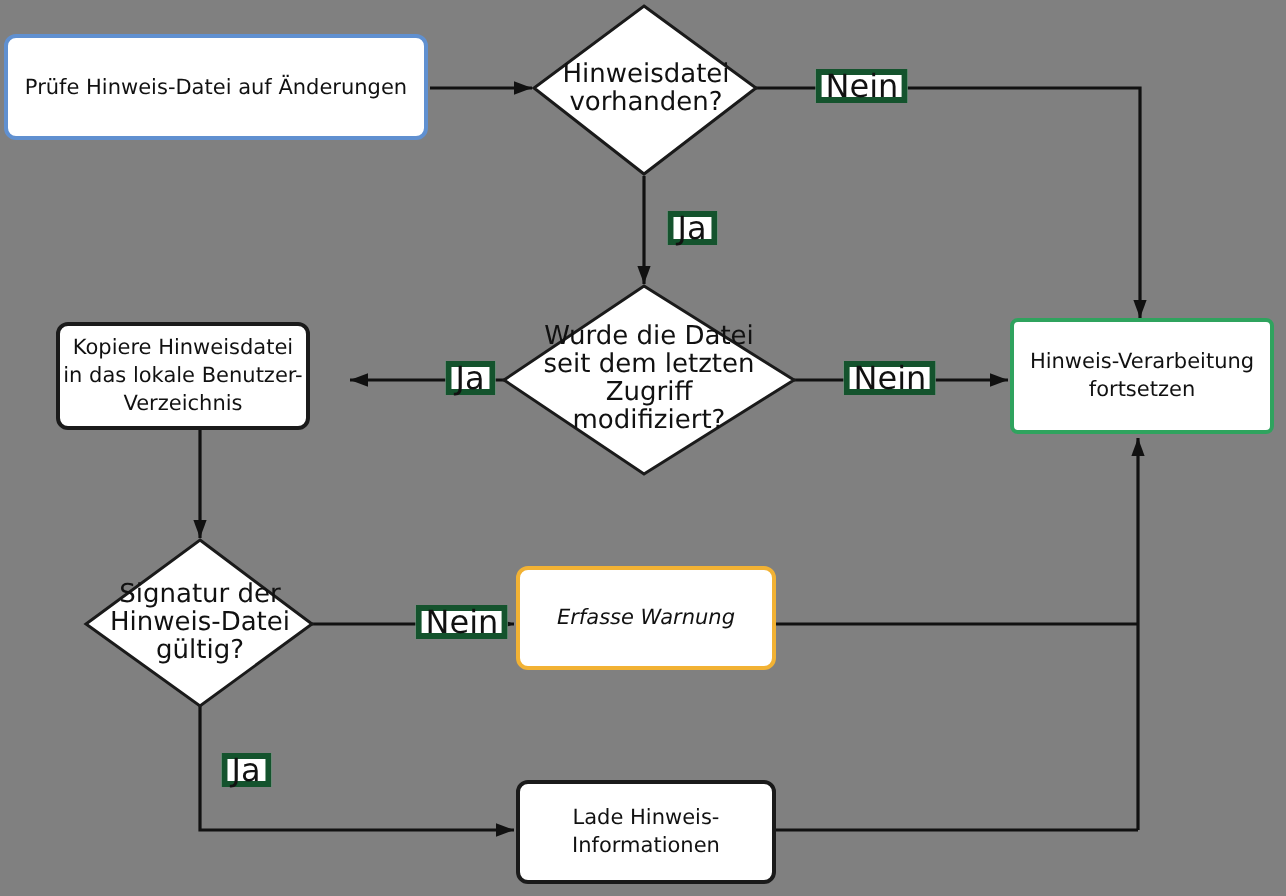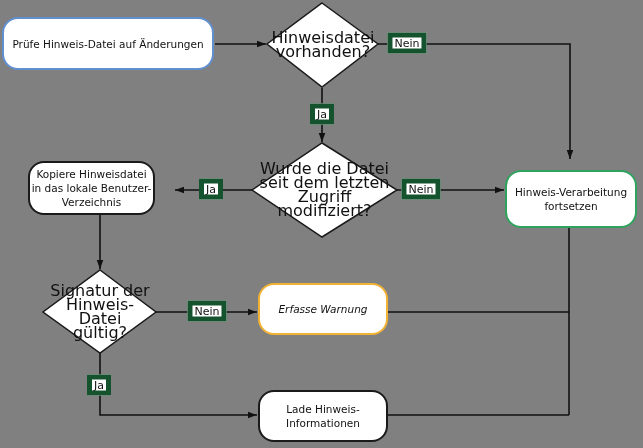--- a/index.html
+++ b/index.html
@@ -4,34 +4,34 @@
 <style>
   html,body{margin:0;padding:0;}
   body{font-family:"DejaVu Sans","Liberation Sans",sans-serif;background:#666;}
   .canvas{
     position:relative;width:643px;height:448px;background:#808080;
     overflow:hidden;
   }
   .canvas svg{position:absolute;left:0;top:0;}
   .node{
     position:absolute;box-sizing:border-box;background:#ffffff;
-    border:2px solid #1a1a1a;border-radius:16px;
+    border:2px solid #1a1a1a;border-radius:6px;
     display:flex;align-items:center;justify-content:center;
     text-align:center;font-size:10.5px;line-height:14px;color:#111;
     white-space:pre-line;
   }
   .decision-label{
     position:absolute;display:flex;align-items:center;justify-content:center;
-    text-align:center;font-size:16px;line-height:14px;color:#111;
+    text-align:center;font-size:13px;line-height:14px;color:#111;
     white-space:pre-line;pointer-events:none;
   }
   .edge-chip{
     position:absolute;transform:translate(-50%,-50%);
-    background:#ffffff;border:5px solid #14532d;color:#111;
-    font-size:11px;line-height:11px;padding:0 2px;white-space:nowrap;
+    background:#ffffff;border:3px solid #14532d;color:#111;
+    font-size:16px;line-height:11px;padding:0 2px;white-space:nowrap;margin-left:24px;
   }
 </style>
 </head>
 <body>
 
 <div class="canvas" style="background: rgb(128, 128, 128);">
 
   <svg width="643" height="448" viewBox="0 0 643 448">
     <defs>
       <marker id="arr" viewBox="0 0 10 10" refX="9.5" refY="5" markerWidth="6" markerHeight="6" orient="auto">
@@ -57,21 +57,21 @@
       <polygon points="100,270 156,312 100,353 43,312"></polygon>
     </g>
   </svg>
 
   <div class="node" style="left: 2px; top: 17px; width: 212px; height: 53px; border-color: rgb(96, 144, 208);">Prüfe Hinweis-Datei auf Änderungen</div>
 
   <div class="node" style="left: 28px; top: 161px; width: 127px; height: 54px; border-color: rgb(26, 26, 26);">Kopiere Hinweisdatei
 in das lokale Benutzer-
 Verzeichnis</div>
 
-  <div class="node" style="left: 505px; top: 159px; width: 132px; height: 58px; border-radius: 16px; border-color: rgb(47, 163, 94); margin-top: 11px;">Hinweis-Verarbeitung
+  <div class="node" style="left: 505px; top: 159px; width: 132px; height: 58px; border-radius: 4px; border-color: rgb(47, 163, 94);">Hinweis-Verarbeitung
 fortsetzen</div>
 
   <div class="node" style="left: 258px; top: 283px; width: 130px; height: 52px; border-color: rgb(242, 178, 52); font-style: italic;">Erfasse Warnung</div>
 
   <div class="node" style="left: 258px; top: 390px; width: 130px; height: 52px; border-color: rgb(26, 26, 26);">Lade Hinweis-
 Informationen</div>
 
   <div class="decision-label" style="left:267px;top:22px;width:112px;height:46px;">Hinweisdatei
 vorhanden?</div>
 

